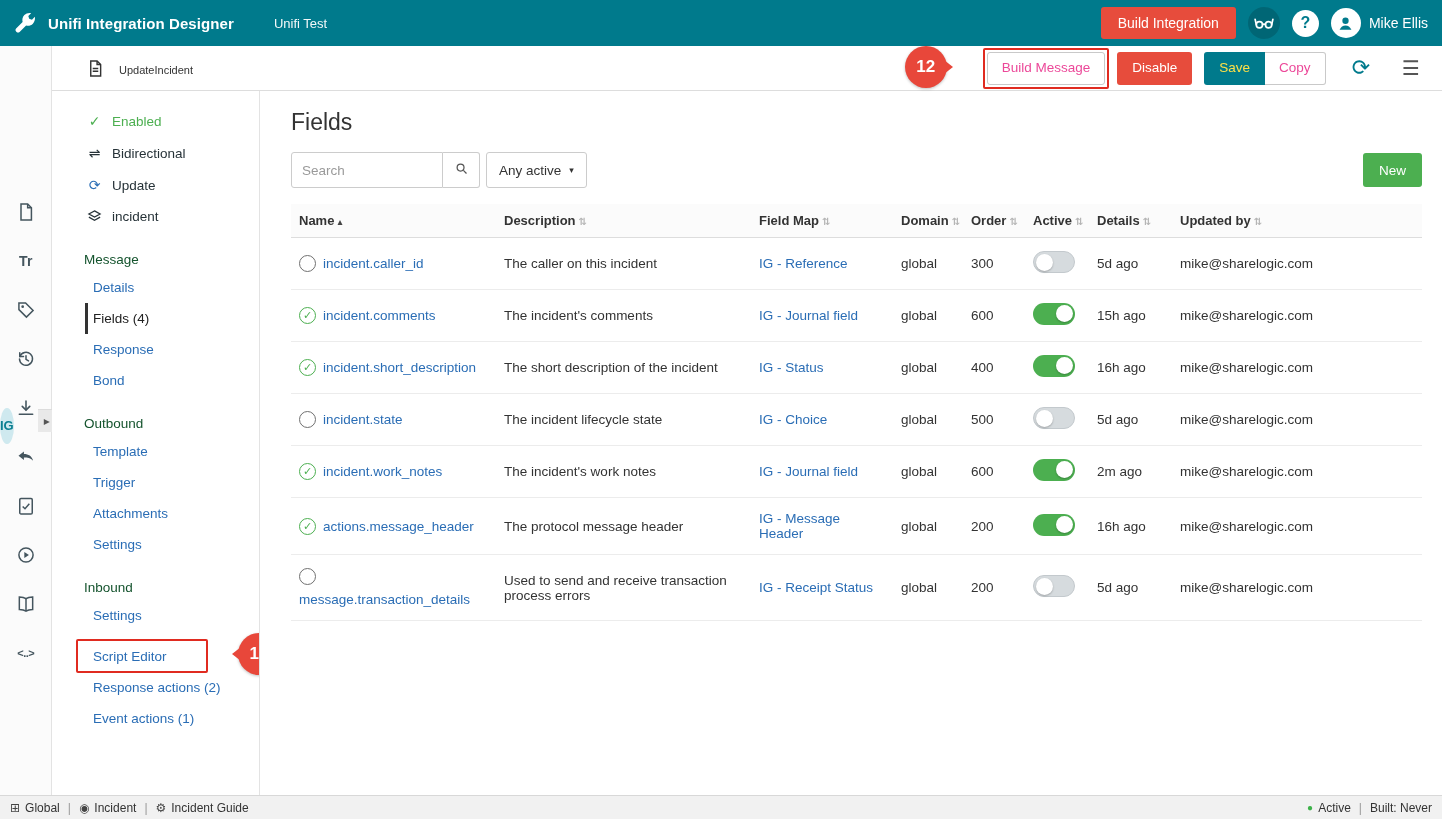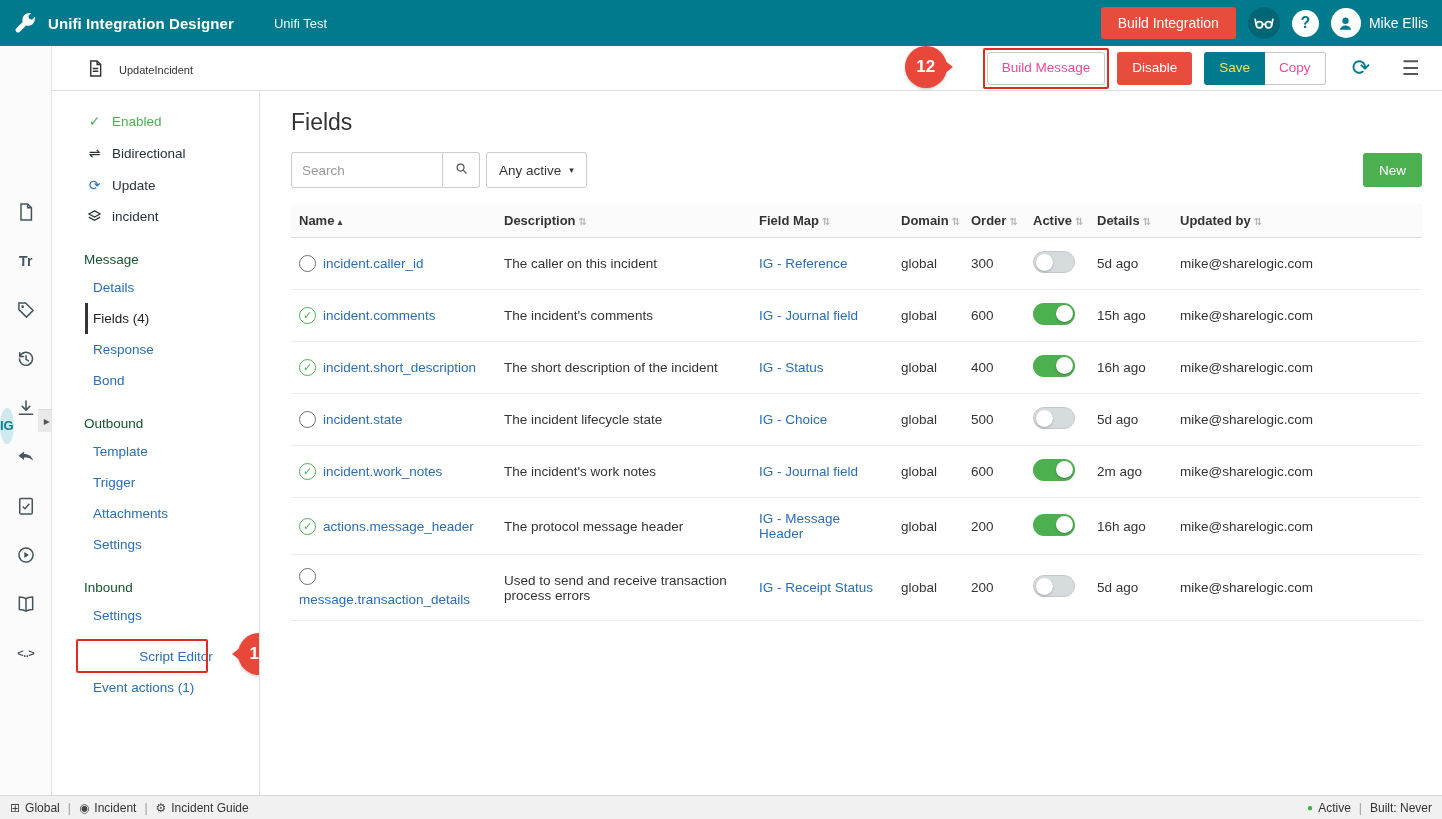--- a/index.html
+++ b/index.html
@@ -295,25 +295,26 @@
             <div class="s-item">Attachments</div>
             <div class="s-item">Settings</div>
           </div>
 
           <div class="s-section">
             <div class="s-title">Inbound</div>
             <div class="s-item">Settings</div>
           </div>
 
           <div class="s-section">
-            <div class="s-item rel" style="display:block;text-align:center;">
+            <div class="s-item rel" style="display:block;">
               <span>Script Editor</span>
               <span class="ann-box box-script"></span>
               <span class="ann-circle tail-left circ-13">13</span>
             </div>
+            <div class="s-item">Response actions (2)</div>
             <div class="s-item">Event actions (1)</div>
           </div>
         </aside>
 
         <main class="main">
           <h2 class="fields-title">Fields</h2>
 
           <div class="toolbar">
             <span class="search-wrap">
               <input class="search-input" type="text" placeholder="Search" style="">

